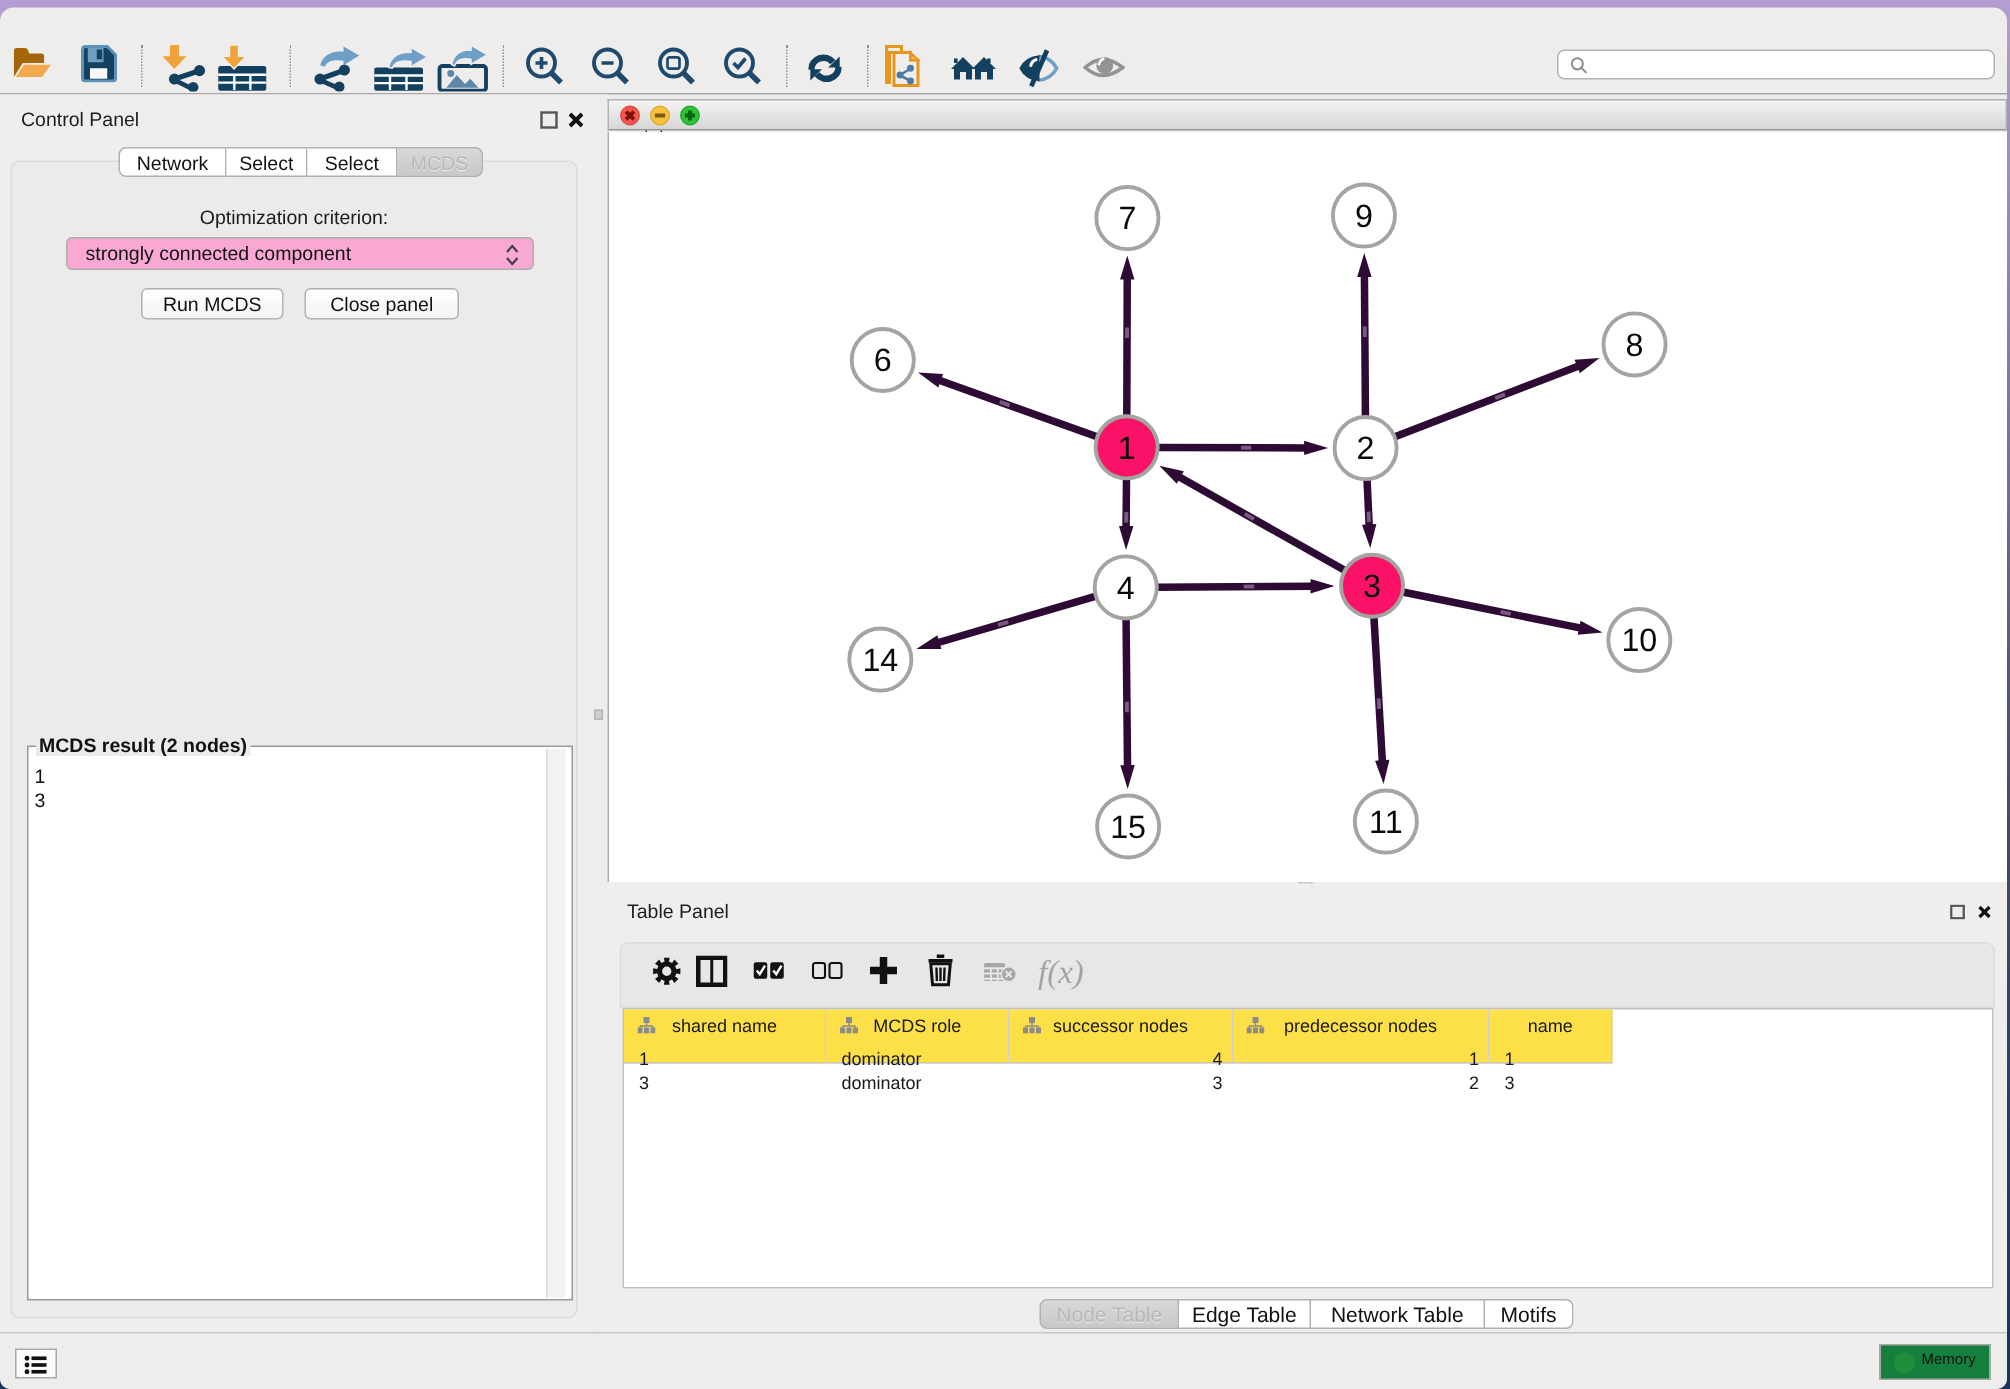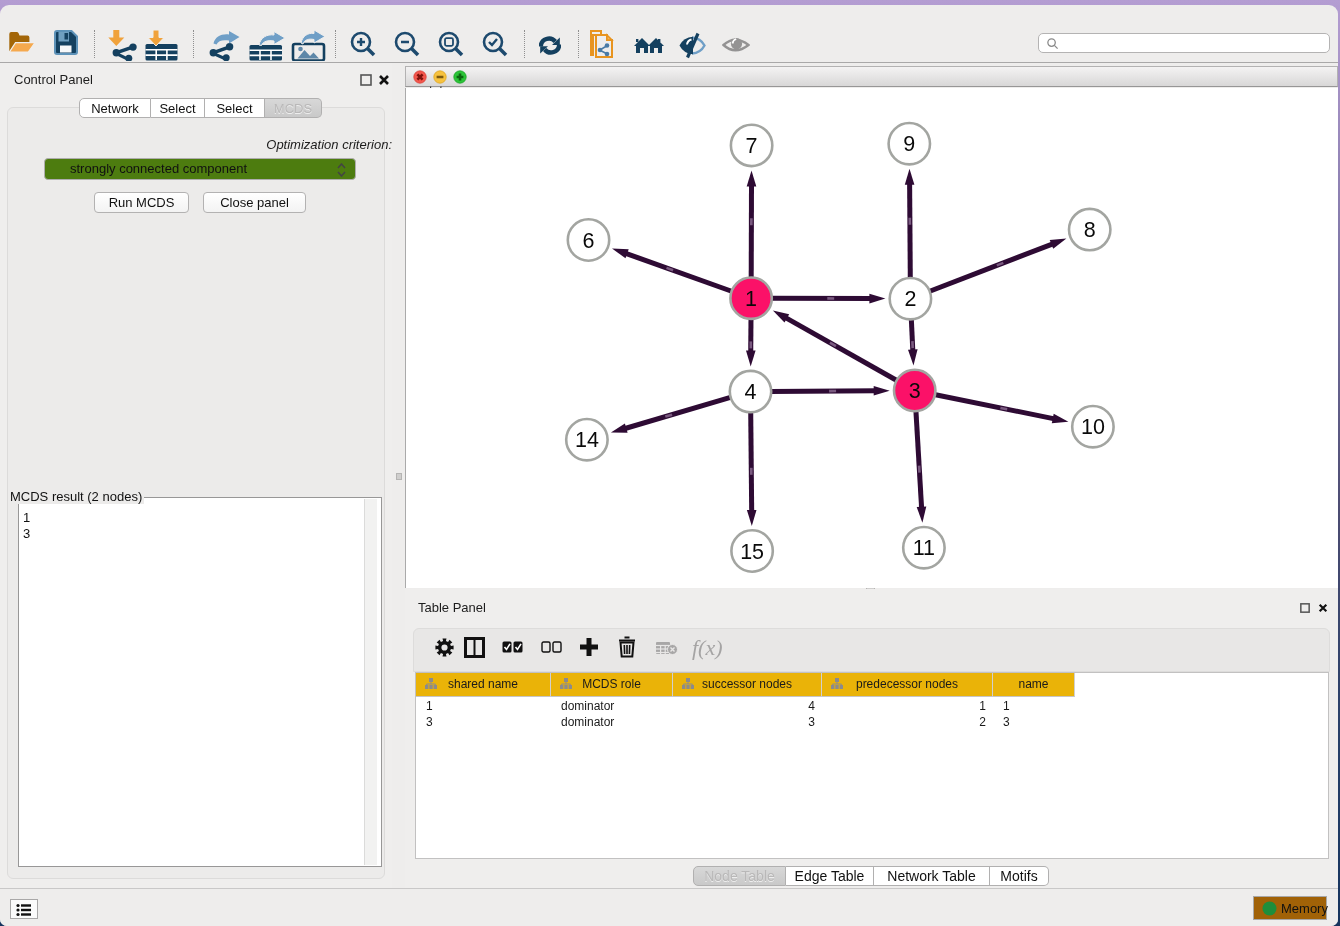--- a/index.html
+++ b/index.html
@@ -27,48 +27,48 @@
 #leftpanel { position:absolute; left:0; top:58px; width:392px; height:825px; background:#efeeed; }
 #cp-title { position:absolute; left:14px; top:9px; font-size:13px; color:#1d1d1d; }
 #cp-card { position:absolute; left:7px; top:44px; width:378px; height:772px; background:#ecebea; border:1px solid #dcdbda; border-radius:6px; }
 .seg { position:absolute; display:flex; font-size:13px; }
 .seg > div { background:#fff; border:1px solid #b1b0b0; border-left:none; padding:0 0; display:flex; align-items:center; justify-content:center; color:#111; }
 .seg > div:first-child { border-left:1px solid #b1b0b0; border-radius:5px 0 0 5px; }
 .seg > div:last-child { border-radius:0 5px 5px 0; }
 #cp-tabs { left:79px; top:35px; height:20px; }
 #cp-tabs > div { height:20px; }
 .seg .sel { background:linear-gradient(#d8d8d8,#c9c9c9); color:#b9b8b8; text-shadow:0 1px 0 #eee; }
-#opt-label { position:absolute; left:0; top:74px; width:392px; text-align:right; font-size:13px; color:#1b1b1b;font-style:italic; }
-#combo { position:absolute; left:44px; top:95px; width:312px; height:22px; background:#4d7c0f; border:1px solid #aeadad; border-radius:4px; font-size:13px; color:#111; line-height:20px; padding-left:25px; }
+#opt-label { position:absolute; left:0; top:74px; width:392px; text-align:center; font-size:13px; color:#1b1b1b; }
+#combo { position:absolute; left:44px; top:95px; width:312px; height:22px; background:#f9a8d4; border:1px solid #aeadad; border-radius:4px; font-size:13px; color:#111; line-height:20px; padding-left:12px; }
 .btn { position:absolute; height:21px; background:linear-gradient(#ffffff,#f3f3f3); border:1px solid #b3b2b2; border-radius:4px; font-size:13px; color:#111; text-align:center; line-height:19px; }
 #groupbox { position:absolute; left:18px; top:434px; width:364px; height:370px; border:1px solid #989797; background:#fff; }
 #grouplabel { position:absolute; top:426px; background:#ecebea; padding:0 2px; font-size:13px; color:#111; }
 #scrollcol { position:absolute; right:4px; top:1px; width:13px; height:366px; background:#f2f2f1; border-left:1px solid #dbdbda; }
 
 #vsplit { position:absolute; left:392px; top:58px; width:13px; height:825px; background:#eeedec; }
 
 #netframe { position:absolute; left:405px; top:58px; width:933px; height:526px; }
 #nettitle { position:absolute; left:0; top:3px; width:100%; height:21px; background:linear-gradient(#f4f3f3,#d8d7d7); border:1px solid #b3b2b2; border-bottom:1px solid #979696; }
 #nettitletext { position:absolute; top:3px; width:100%; text-align:left; font-size:13px; color:#111;margin-top:13px; }
 #netcanvas { position:absolute; left:0; top:25px; width:933px; height:500px; background:#fff; border-left:1px solid #aaa; }
 
 #tablepanel { position:absolute; left:405px; top:584px; width:933px; height:299px; background:#efeeed; }
 #tp-title { position:absolute; left:13px; top:11px; font-size:13px; color:#1d1d1d; }
 #tp-toolcard { position:absolute; left:8px; top:39px; width:917px; height:44px; background:#e8e7e6; border:1px solid #dddcdb; border-radius:6px 6px 0 0; }
 #tp-table { position:absolute; left:10px; top:83px; width:914px; height:187px; background:#fff; border:1px solid #c2c1c1; }
-.th { position:absolute; top:0; height:24px; border-right:1px solid #d0cfcf; border-bottom:1px solid #c6c5c5; background:#eab308; font-size:12px; color:#1a1a1a; }
+.th { position:absolute; top:0; height:36px; border-right:1px solid #d0cfcf; border-bottom:1px solid #c6c5c5; background:#fde047; font-size:12px; color:#1a1a1a; }
 .th span { position:absolute; top:4px; left:0; right:0; text-align:center; }
 .hicon { position:absolute; left:9px; top:5px; width:12px; height:11px; }
 .td { position:absolute; font-size:12px; color:#1a1a1a; height:16px; line-height:16px; }
 #tp-tabs { height:20px; font-size:14px; }
 #tp-tabs > div { height:20px; }
 
 #statusbar { position:absolute; left:0; top:883px; width:100%; height:38px; background:#eeedec; border-top:1px solid #c9c8c8; }
 #listbtn { position:absolute; left:10px; top:10px; width:28px; height:20px; background:#fbfbfb; border:1px solid #a9a8a8; text-align:center; }
-#membtn { position:absolute; right:11px; top:7px; width:74px; height:24px; background:#a16207; border:1px solid #a9a8a8; font-size:13px; color:#111; }
+#membtn { position:absolute; right:11px; top:7px; width:74px; height:24px; background:#15803d; border:1px solid #a9a8a8; font-size:10px; color:#111; }
 </style>
 </head>
 <body>
 <div id="win">
   <div id="toolbar">
 
     <svg class="ticon" style="left:8px;" width="28" height="28" viewBox="0 0 28 28">
       <path d="M1.3 21.6 V3.9 Q1.3 2 3.2 2 H8.6 Q10 2 10.6 3.3 L11.5 5.6 H19.6 Q21.4 5.6 21.4 7.4 V13 H8 Z" fill="#a36608"></path>
       <path d="M7.5 12.6 H27 L20.3 22 H1.5 Z" fill="#f5a94e" stroke="#efeeed" stroke-width="1.2"></path>
     </svg>
@@ -236,21 +236,21 @@
           <path d="M1 5 L4.5 1 L8 5" fill="none" stroke="#444" stroke-width="1.5"></path>
           <path d="M1 9 L4.5 13 L8 9" fill="none" stroke="#444" stroke-width="1.5"></path>
         </svg>
     </div>
     <div class="btn" style="left:94px;top:129px;width:95px;">Run MCDS</div>
     <div class="btn" style="left:203px;top:129px;width:103px;">Close panel</div>
     <div id="groupbox">
       <div style="position:absolute;left:4px;top:12px;font-size:13px;color:#111;line-height:16px;">1<br>3</div>
       <div id="scrollcol"></div>
     </div>
-    <div id="grouplabel" style="left:8px;">MCDS result (2 nodes)</div>
+    <div id="grouplabel" style="left:24px;font-weight:bold;">MCDS result (2 nodes)</div>
   </div>
   <div id="vsplit">
       <div style="position:absolute;left:4px;top:410px;width:6px;height:7px;background:#cfcecd;border:1px solid #b5b4b3;"></div>
     </div>
   <div class="abs" style="left:866px;top:582px;width:9px;height:6px;background:#cfcecd;border:1px solid #b5b4b3;"></div>
 
   <div id="netframe">
     <div id="nettitle">
       <svg style="position:absolute;left:7px;top:3px;" width="60" height="14" viewBox="0 0 60 14">
         <circle cx="7" cy="7" r="6.2" fill="#f3564c" stroke="#d8453c" stroke-width="0.8"></circle>

